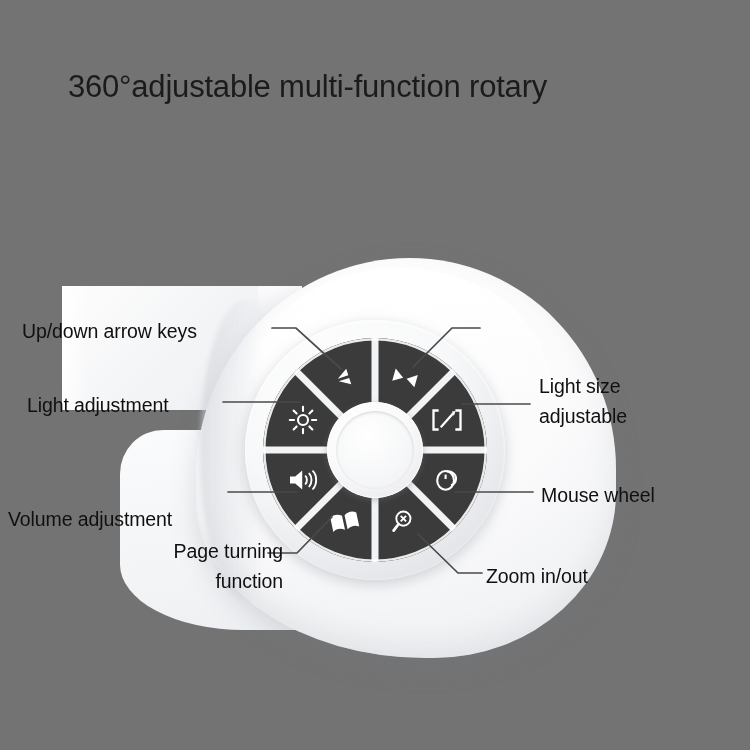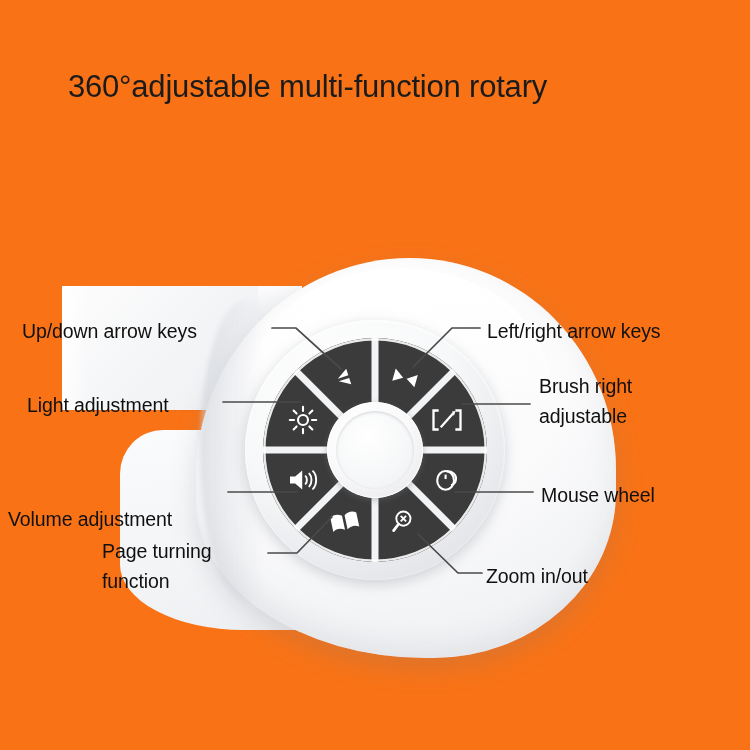--- a/index.html
+++ b/index.html
@@ -3,21 +3,21 @@
 <meta charset="utf-8">
 <style>
   html,body{margin:0;padding:0;}
   body{
     width:750px;height:750px;
     background:#ffffff;
     font-family:"Liberation Sans", sans-serif;
     overflow:hidden;
     position:relative;
   }
-  #stage{position:absolute;inset:0;width:750px;height:750px;overflow:hidden;background:#f97316;}
+  #stage{position:absolute;inset:0;width:750px;height:750px;overflow:hidden;background:#737373;}
 
   
   .headline{
     position:absolute;
     left:68px; top:60px; width:640px;
     font-size:31px;
     line-height:1.72;
     color:#1b1b1b;
     letter-spacing:-0.2px;
     font-weight:400;
@@ -307,29 +307,28 @@
       </g>
     </svg>
   </div>
 
   <div class="label" style="left:27px;top:390px;">Light adjustment</div>
 
   <div class="label" style="left:22px;top:316px;">Up/down arrow keys</div>
 
   <div class="label" style="left:8px;top:480px;margin-top:24px;">Volume adjustment</div>
 
-  <div class="label wrap" style="left:102px;top:536px;width:170px;">
+  <div class="label wrap" style="left:113px;top:536px;width:170px;text-align:right;">
     <span>Page turning</span><br>
     <span>function</span>
   </div>
 
-  <div class="label" style="left:487px;top:316px;">Left/right arrow keys</div>
 
   <div class="label wrap" style="left:539px;top:371px;width:200px;">
-    <span>Brush right</span><br>
+    <span>Light size</span><br>
     <span>adjustable</span>
   </div>
 
   <div class="label" style="left:541px;top:480px;">Mouse wheel</div>
 
   <div class="label" style="left:486px;top:561px;">Zoom in/out</div>
 
 </div>
 
 </body></html>

